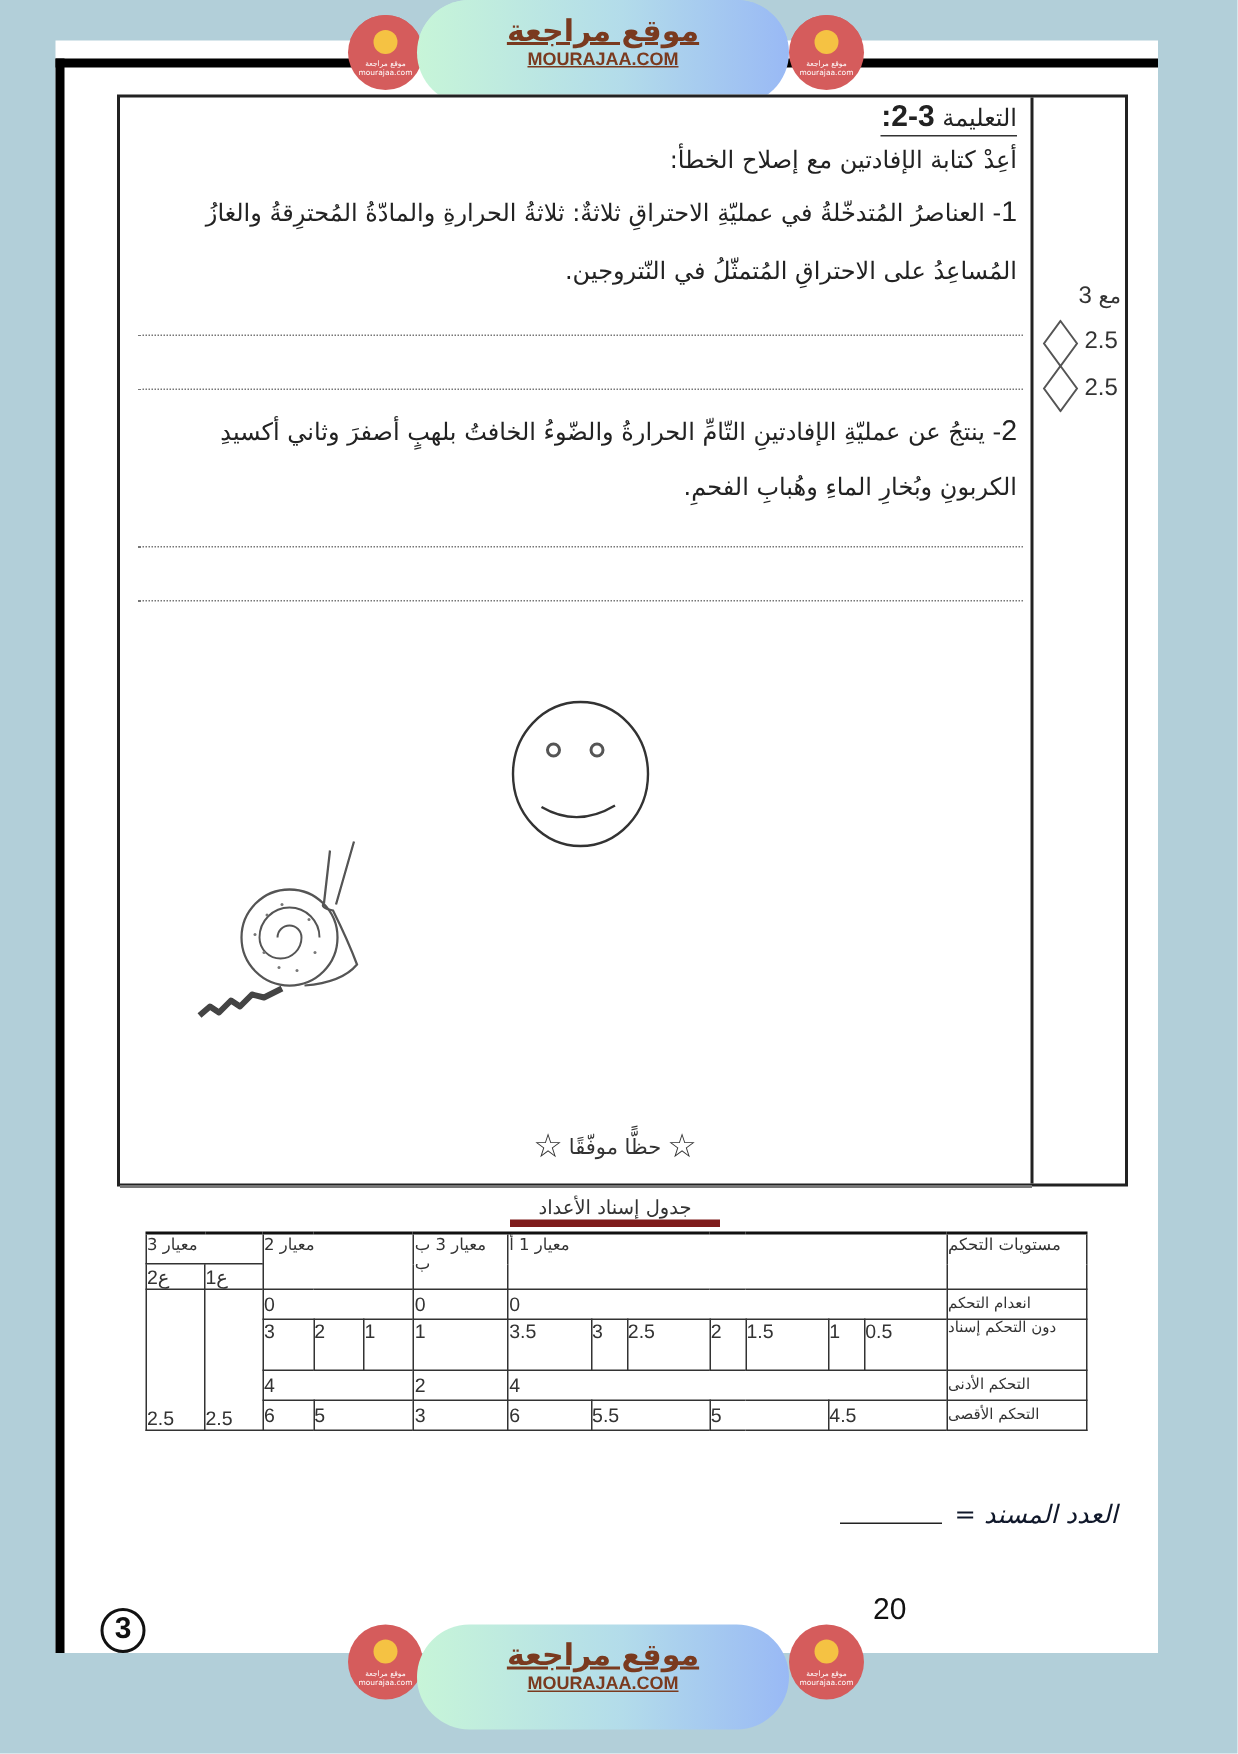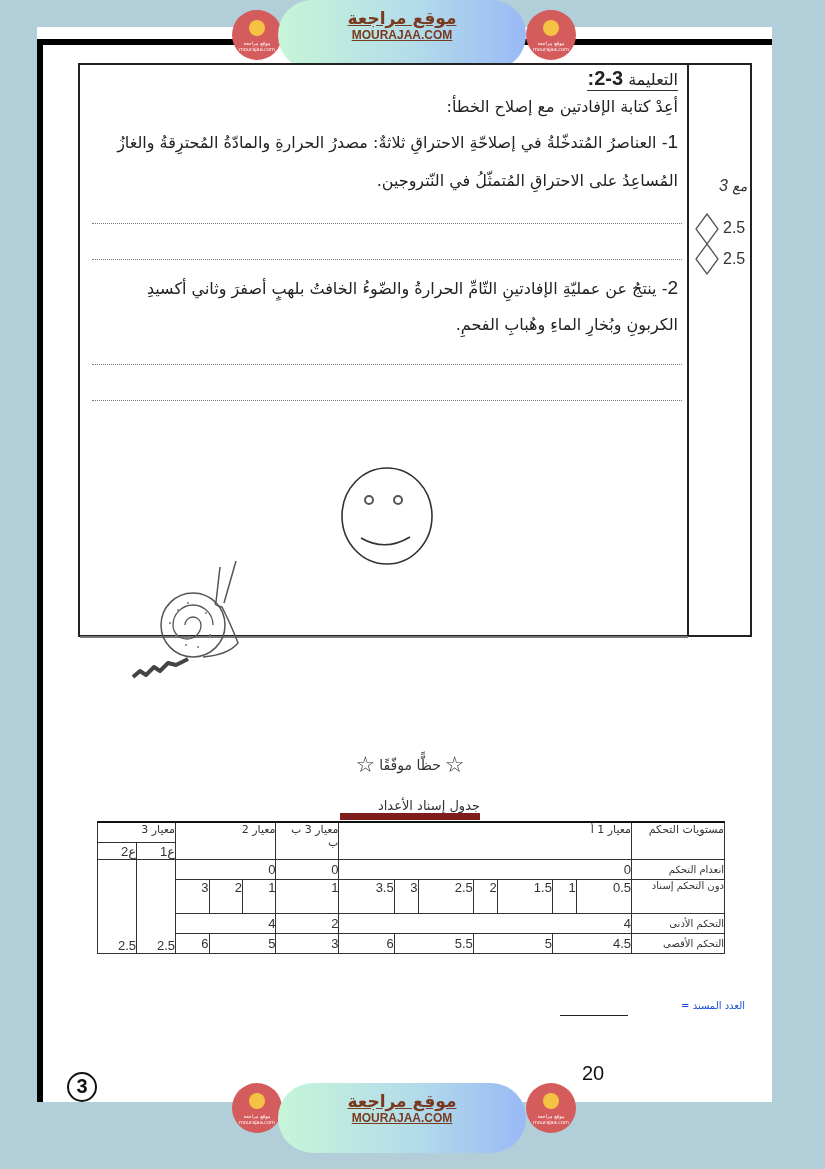--- a/index.html
+++ b/index.html
@@ -10,79 +10,79 @@
   }
   .page {
     position:absolute; left:37px; top:27px; width:735px; height:1075px;
     background:#ffffff;
   }
   .bar-top { position:absolute; left:37px; top:39px; width:735px; height:6px; background:#000; }
   .bar-left { position:absolute; left:37px; top:39px; width:6px; height:1063px; background:#000; }
 
   
   .frame {
-    position:absolute; left:78px; top:63px; width:674px; height:574px;
+    position:absolute; left:78px; top:63px; width:674px; height:728px;
     border:2px solid #222; box-sizing:border-box; background:#fff;
   }
   .frame-divider { position:absolute; left:607px; top:0; width:2px; height:100%; background:#222; }
   .frame-bottom-shade { position:absolute; left:0; bottom:-3px; width:608px; height:2px; background:#777; }
 
   .content { position:absolute; left:8px; top:0; width:594px; direction:rtl; text-align:right; color:#222; }
   .title-line { position:absolute; right:4px; top:2px; font-size:16px; border-bottom:1px solid #333; }
   .title-line .num { font-family:"Liberation Sans", sans-serif; font-size:20px; font-weight:bold; }
   .line { position:absolute; right:4px; font-size:16px; white-space:nowrap; letter-spacing:-0.2px; }
   .line .n { font-family:"Liberation Sans", sans-serif; font-size:19px; }
   .dots {
     position:absolute; left:4px; right:0; height:0;
     border-top:1px dotted #777;
   }
 
   .grade-col { position:absolute; left:609px; top:0; width:63px; height:100%; }
-  .grade-label { position:absolute; left:30px; top:112px; font-size:14px; color:#333; direction:rtl; white-space:nowrap;font-style:italic; }
+  .grade-label { position:absolute; left:30px; top:124px; font-size:14px; color:#333; direction:rtl; white-space:nowrap; }
   .grade-label .n { font-family:"Liberation Sans", sans-serif; font-size:16px; }
   .grade-val { position:absolute; left:34px; font-family:"Liberation Sans", sans-serif; font-size:16px; color:#333; }
 
   .drawing { position:absolute; }
 
   
   .wish { position:absolute; left:340px; top:750px; width:140px; height:30px; direction:rtl; display:flex; align-items:center; justify-content:center; gap:4px; font-size:14px; color:#333; }
   .star { font-size:22px; color:#333; line-height:1; }
 
-  .tbl-title { position:absolute; left:340px; top:798px; width:140px; direction:rtl; font-size:13px; color:#333; border-bottom:7px solid #7f1d1d; }
+  .tbl-title { position:absolute; left:340px; top:798px; width:140px; text-align:center; direction:rtl; font-size:13px; color:#333; border-bottom:5px solid #7f1d1d; }
 
   table.grid {
     position:absolute; left:97px; top:821px; width:628px; border-collapse:collapse;
     direction:rtl; font-family:"Liberation Sans", sans-serif; font-size:13px; color:#333;
   }
-  table.grid td { border:1px solid #333; text-align:right; padding:0; height:19px; }
+  table.grid td { border:1px solid #333; text-align:left; padding:0; height:19px; }
   table.grid td.lbl { font-family:"DejaVu Sans", sans-serif; font-size:10px; width:92px; }
   table.grid tr.h1 td { height:19px; font-family:"DejaVu Sans", sans-serif; font-size:11px; vertical-align:top; }
   table.grid tr.h2 td { height:16px; }
   table.grid tr.r3 td { height:33px; vertical-align:top; }
   table.grid tr.top td { border-top:2px solid #111; }
   .bottom-val { vertical-align:bottom !important; }
 
   .score { position:absolute; left:560px; top:998px; width:185px; height:60px; direction:rtl; }
-  .score-label { position:absolute; right:0; top:2px; font-size:10px; color:#1d4ed8; }
+  .score-label { position:absolute; right:0; top:2px; font-size:17px; color:#0f172a;font-style:italic; }
   .score-line { position:absolute; left:0; top:17px; width:68px; height:1px; background:#222; }
   .score-total { position:absolute; left:22px; top:28px; font-family:"Liberation Sans", sans-serif; font-size:20px; color:#111;margin-top:36px; }
 
   .page-num {
     position:absolute; left:67px; top:1072px; width:30px; height:30px; border:2.5px solid #111; border-radius:50%;
     box-sizing:border-box; text-align:center; line-height:25px; font-family:"Liberation Sans", sans-serif; font-weight:bold; font-size:20px; color:#111;
   }
 
   
   .wm { position:absolute; left:230px; width:350px; height:70px; }
   .wm-pill {
     position:absolute; left:48px; top:0; width:248px; height:70px; border-radius:35px;
     background:linear-gradient(90deg,#c7f5d8 0%,#b3dcea 55%,#99b9f5 100%);
     text-align:center; color:#7a3a1f; font-weight:bold;
   }
-  .wm-ar { display:block; direction:rtl; font-size:17px; margin-top:8px; text-decoration:underline; }
+  .wm-ar { display:block; direction:rtl; font-size:20px; margin-top:8px; text-decoration:underline; }
   .wm-en { display:block; font-family:Liberation Sans, sans-serif; font-size:12px; text-decoration:underline; margin-top:0; }
   .wm-circle {
     position:absolute; top:10px; width:50px; height:50px; border-radius:50%; background:#d55c5c;
   }
   .wm-circle .dot { position:absolute; left:17px; top:10px; width:16px; height:16px; border-radius:50%; background:#f5c243; }
   .wm-circle .cap { position:absolute; left:0; width:100%; top:30px; text-align:center; font-size:5px; color:#fff; line-height:6px; }
 </style>
 </head>
 <body>
 
@@ -122,21 +122,21 @@
 
 <div class="frame">
   <div class="content">
     <div class="title-line">
       <span>التعليمة</span>
       <span class="num">3-2:</span>
     </div>
     <div class="line" style="top:32px;margin-left:15px;">أعِدْ كتابة الإفادتين مع إصلاح الخطأ:</div>
 
     <div class="line" style="top:66px;">
-      <span class="n">1</span><span>- العناصرُ المُتدخّلةُ في إصلاحّةِ الاحتراقِ ثلاثةٌ: مصدرُ الحرارةِ والمادّةُ المُحترِقةُ والغازُ</span>
+      <span class="n">1</span><span>- العناصرُ المُتدخّلةُ في عمليّةِ الاحتراقِ ثلاثةٌ: ثلاثةُ الحرارةِ والمادّةُ المُحترِقةُ والغازُ</span>
     </div>
     <div class="line" style="top:106px;">المُساعِدُ على الاحتراقِ المُتمثّلُ في النّتروجين.</div>
     <div class="dots" style="top:158px;"></div>
     <div class="dots" style="top:194px;"></div>
 
     <div class="line" style="top:212px;">
       <span class="n">2</span><span>- ينتجُ عن عمليّةِ الإفادتينِ التّامِّ الحرارةُ والضّوءُ الخافتُ بلهبٍ أصفرَ وثاني أكسيدِ</span>
     </div>
     <div class="line" style="top:250px;">الكربونِ وبُخارِ الماءِ وهُبابِ الفحمِ.</div>
     <div class="dots" style="top:299px;"></div>

